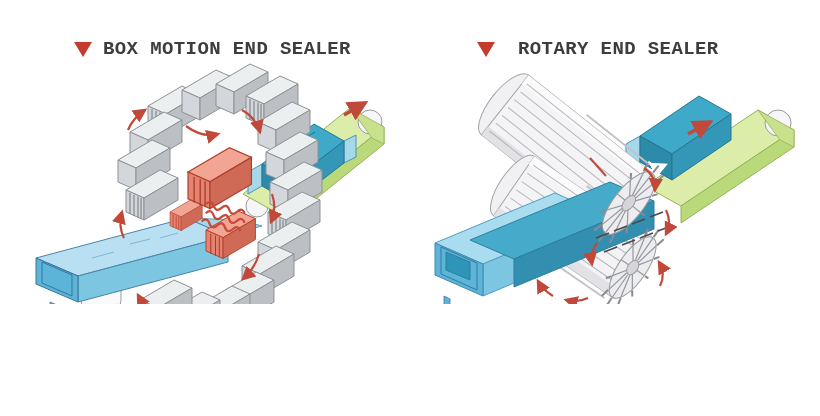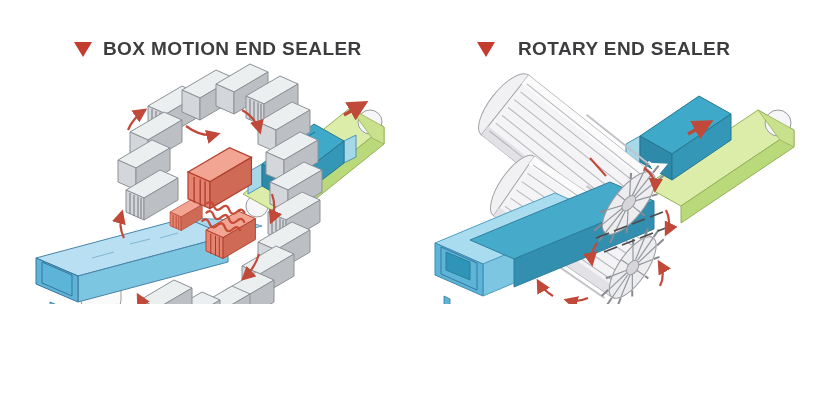--- a/index.html
+++ b/index.html
@@ -1,17 +1,17 @@
 <!DOCTYPE html>
 <html><head>
 <meta charset="utf-8">
 <style>
   html,body{margin:0;padding:0;background:#ffffff;}
   .canvas{position:relative;width:820px;height:304px;background:#ffffff;overflow:hidden;
-          font-family:Liberation Sans, sans-serif;}
+          font-family:Liberation Mono, monospace;}
   .panel-header{position:absolute;display:flex;align-items:center;gap:11px;z-index:5;}
   .panel-header.left{left:74px;top:38px;}
   .panel-header.right{left:477px;top:38px;gap:23px;}
   .panel-title{font-size:19px;font-weight:bold;letter-spacing:0.4px;color:#3d3d3f;white-space:nowrap;}
   .marker-icon{display:block;}
   .diagram-svg{position:absolute;left:0;top:0;z-index:1;}
 </style>
 </head>
 <body>
 

